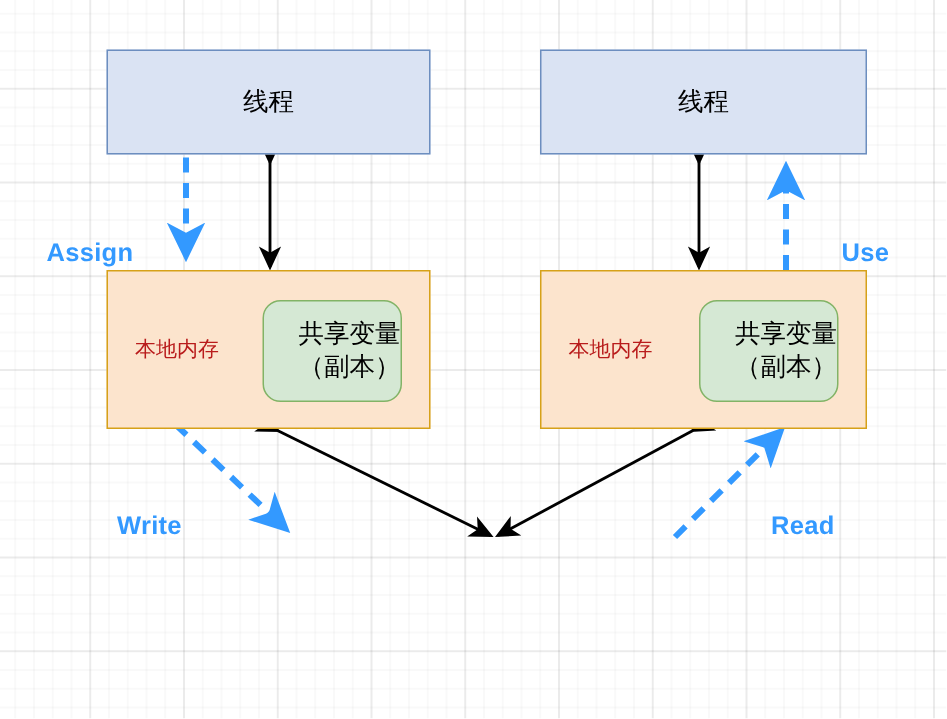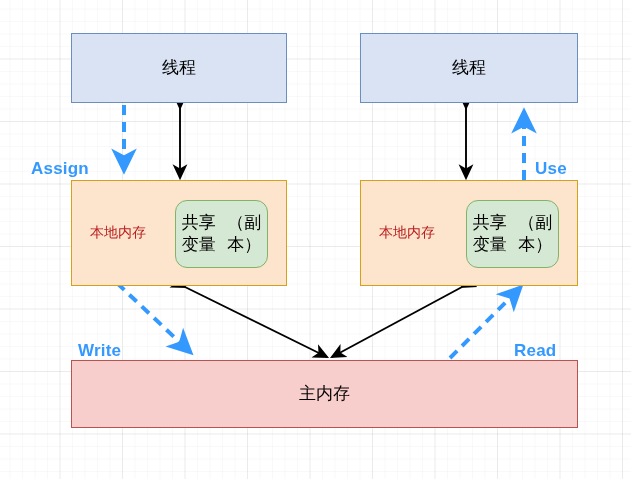--- a/index.html
+++ b/index.html
@@ -52,22 +52,22 @@
     color: #b91c1c;
     white-space: nowrap;
   }
   .shared-box {
     position: absolute;
     box-sizing: border-box;
     background: #d5e8d4;
     border: 1.6px solid #82b366;
     border-radius: 12px;
     display: flex;
-    flex-direction: row;
-    align-items: center;
+    flex-direction: column;
+    align-items: flex-end;
     justify-content: center;
     font-size: 17px;
     line-height: 1.28;
     color: #000;
     text-align: center;
   }
   .main-box {
     background: #f8cecc;
     border: 1.8px solid #b85450;
   }
@@ -154,22 +154,19 @@
   </div>
 
   <div class="box local-box" style="left:360px; top:180px; width:218px; height:106px;">
     <span class="local-label">本地内存</span>
   </div>
   <div class="shared-box" style="left:466px; top:200px; width:93px; height:68px;">
     <span>共享变量</span>
     <span>（副本）</span>
   </div>
 
-  <div class="box main-box" style="left:71px; top:360px; width:507px; height:68px;">
-    <span>主内存</span>
-  </div>
 
   <div class="arrow-label" style="left:31px; top:129px;">Assign</div>
-  <div class="arrow-label" style="left:535px; top:129px;">Use</div>
+  <div class="arrow-label" style="left:561px; top:129px;">Use</div>
   <div class="arrow-label" style="left:78px; top:311px;">Write</div>
   <div class="arrow-label" style="left:514px; top:311px;text-align:center;">Read</div>
 
 </div>
 
 </body></html>

